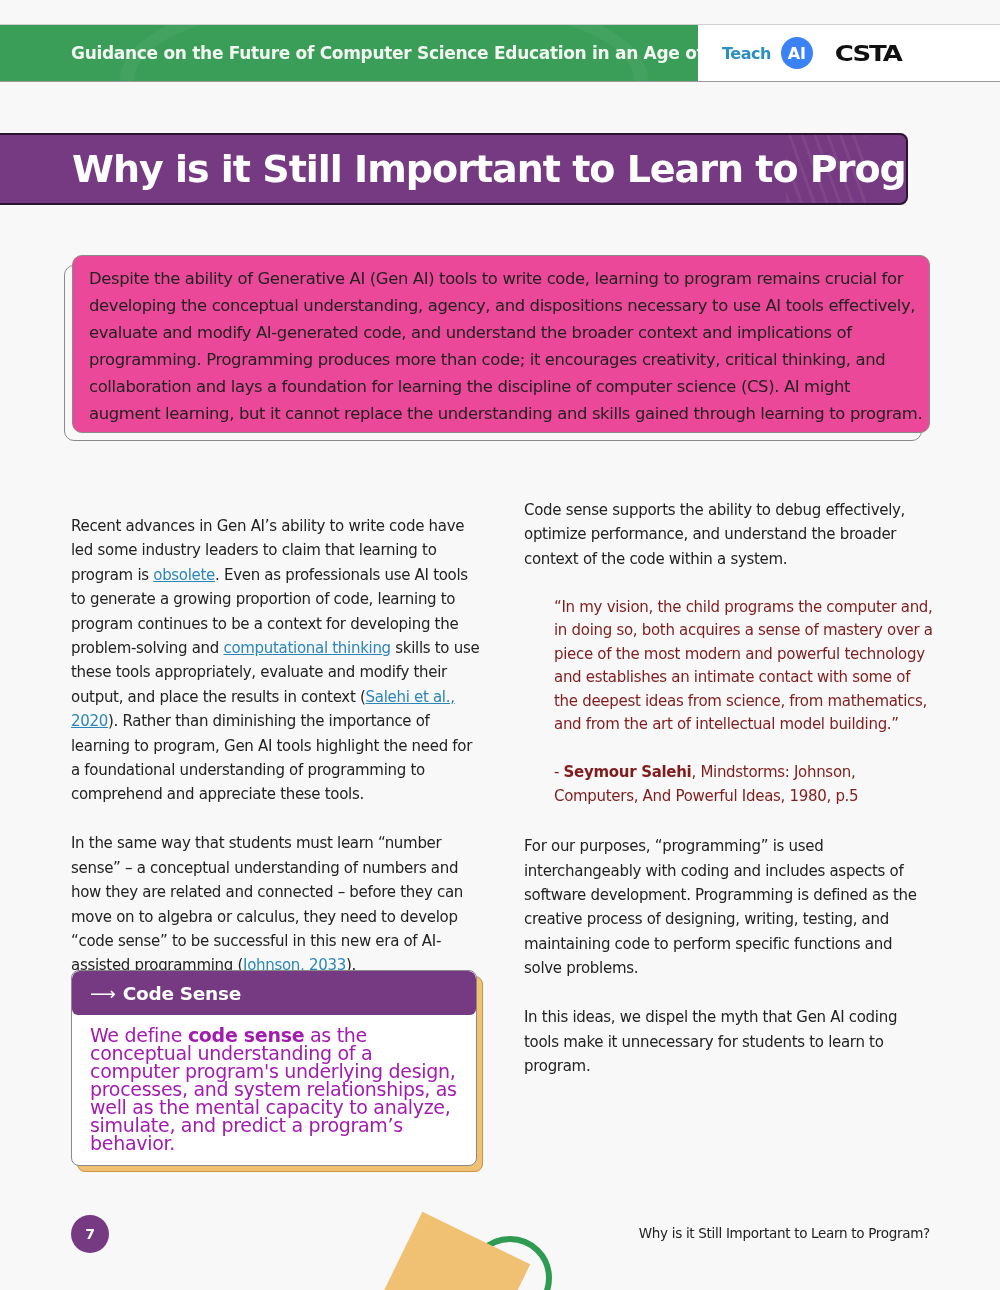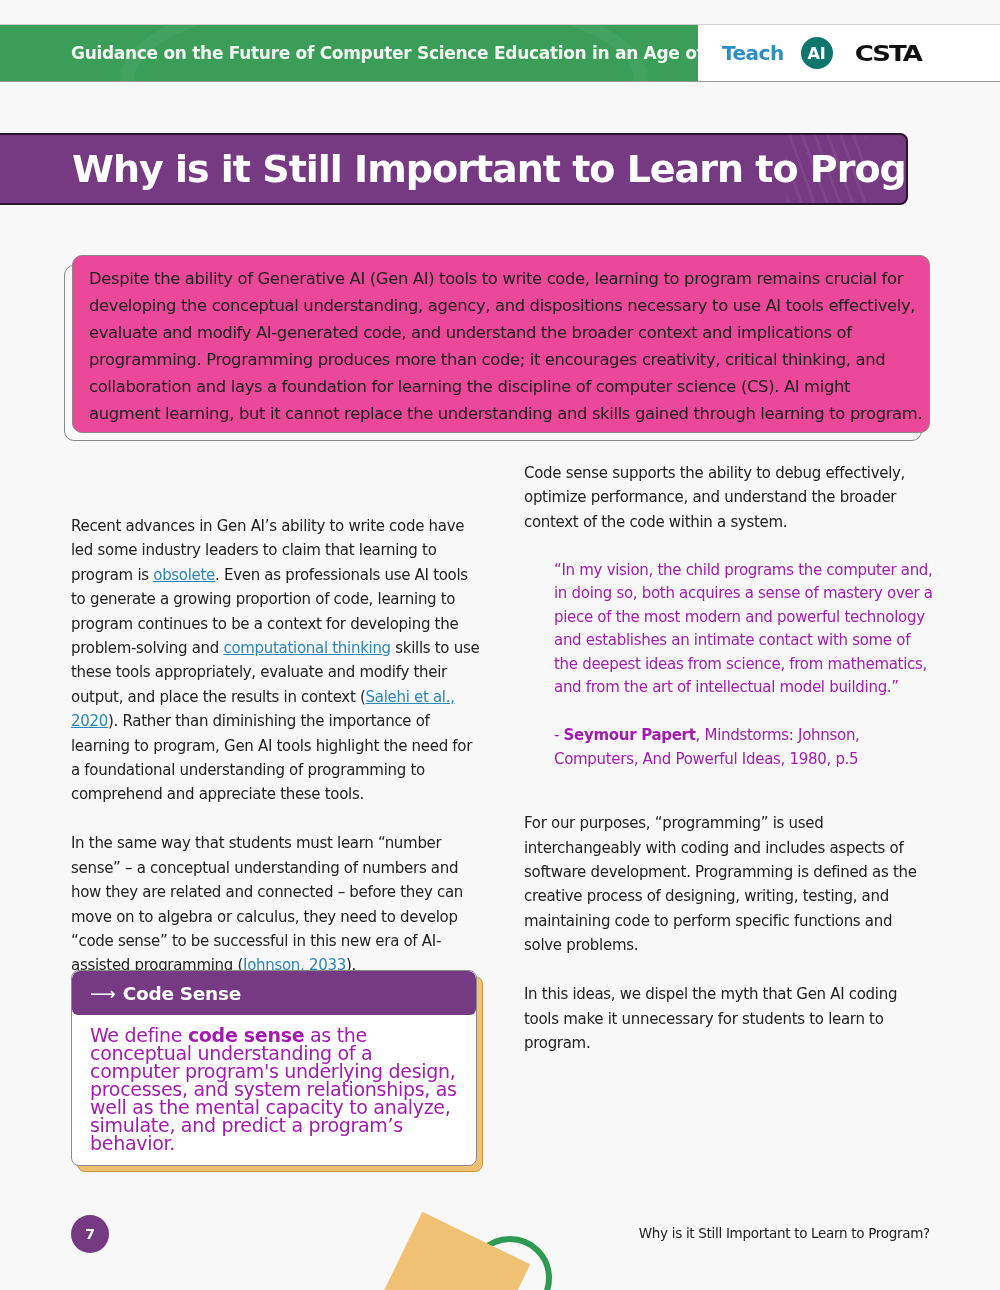--- a/index.html
+++ b/index.html
@@ -24,25 +24,25 @@
     border-radius: 50%; border: 14px solid rgba(255,255,255,0.05);
   }
   .header-title {
     color: #f2f7f2; font-weight: bold; font-size: 17px; letter-spacing: -0.3px;
     position: relative; white-space: nowrap;
   }
   .header-logos {
     flex: 1; background: #ffffff; display: flex; align-items: center; padding-left: 24px; gap: 22px;
   }
   .teach-logo { display: flex; align-items: center; }
-  .teach-text { color: #2c8fc4; font-weight: bold; font-size: 20px; letter-spacing: -0.5px; }
+  .teach-text { color: #2c8fc4; font-weight: bold; font-size: 16px; letter-spacing: -0.5px; }
   .ai-circle {
-    width: 32px; height: 32px; border-radius: 50%; background: #0f766e; color: #fff;
+    width: 32px; height: 32px; border-radius: 50%; background: #3b82f6; color: #fff;
     display: flex; align-items: center; justify-content: center;
-    font-weight: bold; font-size: 16px; margin-left: 17px;
+    font-weight: bold; font-size: 16px; margin-left: 10px;
   }
   .csta-logo { font-family: "DejaVu Sans", sans-serif; font-weight: 900; font-size: 26px; color: #111; letter-spacing: -2px; transform: scaleY(0.85); }
 
   .title-banner {
     position: absolute; left: -10px; top: 133px; width: 918px; height: 72px;
     background: #763a82; border: 2px solid #2b1530; border-radius: 0 8px 8px 0;
     display: flex; align-items: center; padding-left: 80px; overflow: hidden;
   }
   .title-banner::after {
     content: ""; position: absolute; right: 40px; top: -20px; width: 80px; height: 120px;
@@ -57,24 +57,24 @@
   }
   .summary-box {
     position: absolute; left: 8px; top: 0; right: 0; bottom: 8px;
     border: 1.5px solid #8a8a8a; border-radius: 10px; background: #ec4899;
     padding: 9px 6px 0 16px;
   }
   .summary-text { font-size: 16.4px; line-height: 27px; color: #222; letter-spacing: -0.35px; }
 
   .col { position: absolute; font-size: 15px; line-height: 24.4px; color: #222; letter-spacing: -0.3px; }
   .col-left { left: 71px; top: 474px; width: 410px; margin-top: 40px; }
-  .col-right { left: 524px; top: 461px; width: 410px; }
+  .col-right { left: 524px; top: 498px; width: 410px; }
   .col p { margin-bottom: 24.5px; }
   .link { color: #2a86b8; text-decoration: underline; }
-  .quote-block { padding-left: 30px; color: #a21caf; margin-bottom: 40px; margin-top: 4px; }
+  .quote-block { padding-left: 30px; color: #7f1d1d; margin-bottom: 26px; margin-top: 4px; }
   .quote-text { margin-bottom: 14px; line-height: 23.5px; }
   .quote-attr { line-height: 23.5px; }
   .bold { font-weight: bold; }
 
   .codesense-wrap { position: absolute; left: 71px; top: 970px; width: 412px; height: 202px; }
   .codesense-shadow {
     position: absolute; left: 6px; top: 6px; right: 0; bottom: 0;
     background: #f0c172; border: 1px solid #c9963f; border-radius: 8px;
   }
   .codesense-card {
@@ -144,21 +144,21 @@
       <span class="codesense-title">Code Sense</span>
     </div>
     <p class="codesense-body"><span>We define </span><span class="bold">code sense</span><span> as the conceptual understanding of a computer program's underlying design, processes, and system relationships, as well as the mental capacity to analyze, simulate, and predict a program’s behavior.</span></p>
   </div>
 </div>
 
 <div class="col col-right">
   <p>Code sense supports the ability to debug effectively, optimize performance, and understand the broader context of the code within a system.</p>
   <div class="quote-block">
     <p class="quote-text">“In my vision, the child programs the computer and, in doing so, both acquires a sense of mastery over a piece of the most modern and powerful technology and establishes an intimate contact with some of the deepest ideas from science, from mathematics, and from the art of intellectual model building.”</p>
-    <p class="quote-attr"><span>- </span><span class="bold">Seymour Papert</span><span>, Mindstorms: Johnson, Computers, And Powerful Ideas, 1980, p.5</span></p>
+    <p class="quote-attr"><span>- </span><span class="bold">Seymour Salehi</span><span>, Mindstorms: Johnson, Computers, And Powerful Ideas, 1980, p.5</span></p>
   </div>
   <p>For our purposes, “programming” is used interchangeably with coding and includes aspects of software development. Programming is defined as the creative process of designing, writing, testing, and maintaining code to perform specific functions and solve problems.</p>
   <p>In this ideas, we dispel the myth that Gen AI coding tools make it unnecessary for students to learn to program.</p>
 </div>
 
 <div class="deco-ring"></div>
 <div class="deco-square"></div>
 
 <div class="page-num">7</div>
 <div class="footer-title">Why is it Still Important to Learn to Program?</div>

